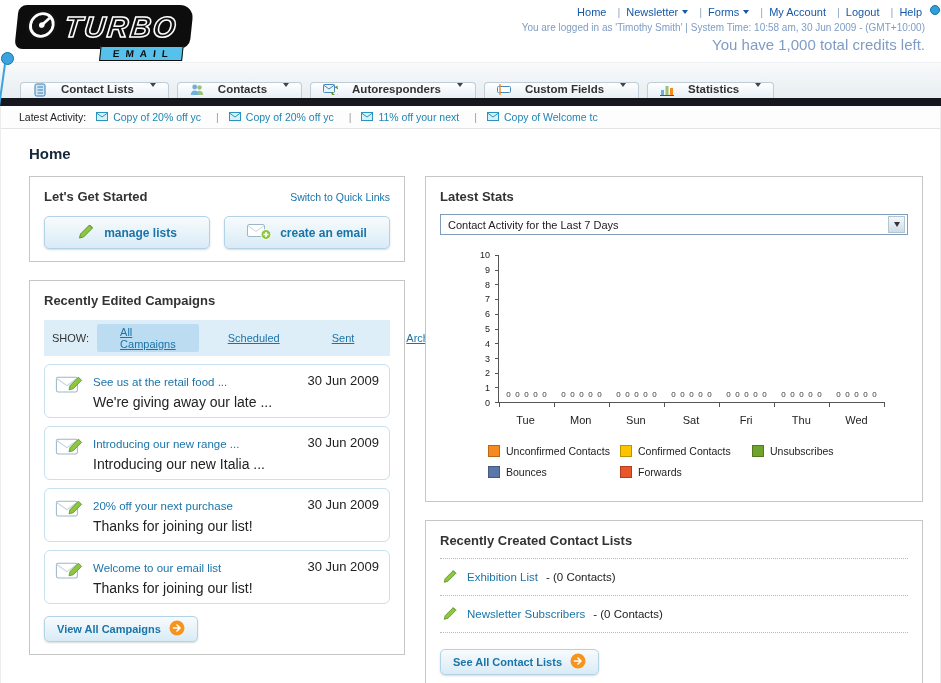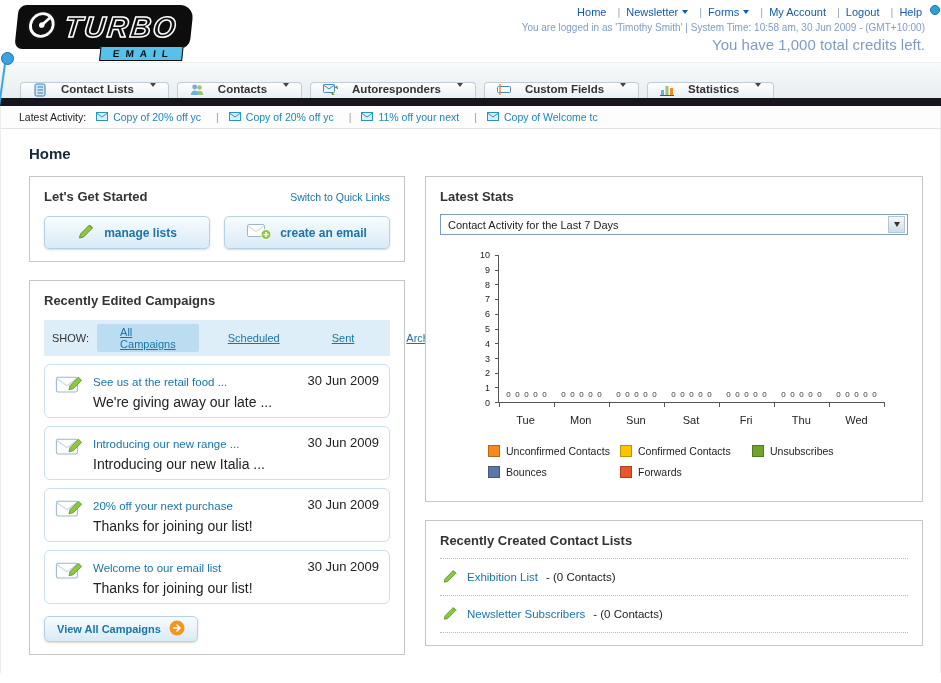--- a/index.html
+++ b/index.html
@@ -480,20 +480,29 @@
               </div>
               <div class="cl-item">
                 <span><svg width="17" height="16" viewBox="0 0 18 18">
                       <path d="M2 16l1-4 9-9 3 3-9 9z" fill="#8dc63f" stroke="#5e9428"></path>
                       <path d="M12 3l3 3" stroke="#5e9428"></path>
                     </svg></span>
                 <span class="cl-name">Newsletter Subscribers</span>
                 <span class="cl-meta">- (0 Contacts)</span>
               </div>
             </div>
+            <div class="panel-actions" style="margin-top:16px;">
+              <div class="btn btn-small">
+                <span>See All Contact Lists</span>
+                <span><svg width="16" height="16" viewBox="0 0 16 16">
+                      <circle cx="8" cy="8" r="7.5" fill="#f7941d"></circle>
+                      <path d="M4.5 8h6M8 5l3 3-3 3" stroke="#fff" stroke-width="1.6" fill="none" stroke-linecap="round" stroke-linejoin="round"></path>
+                    </svg></span>
+              </div>
+            </div>
           </div>
 
         </div>
       </div>
 
     </div>
   </div>
 </div>
 
 </body></html>

